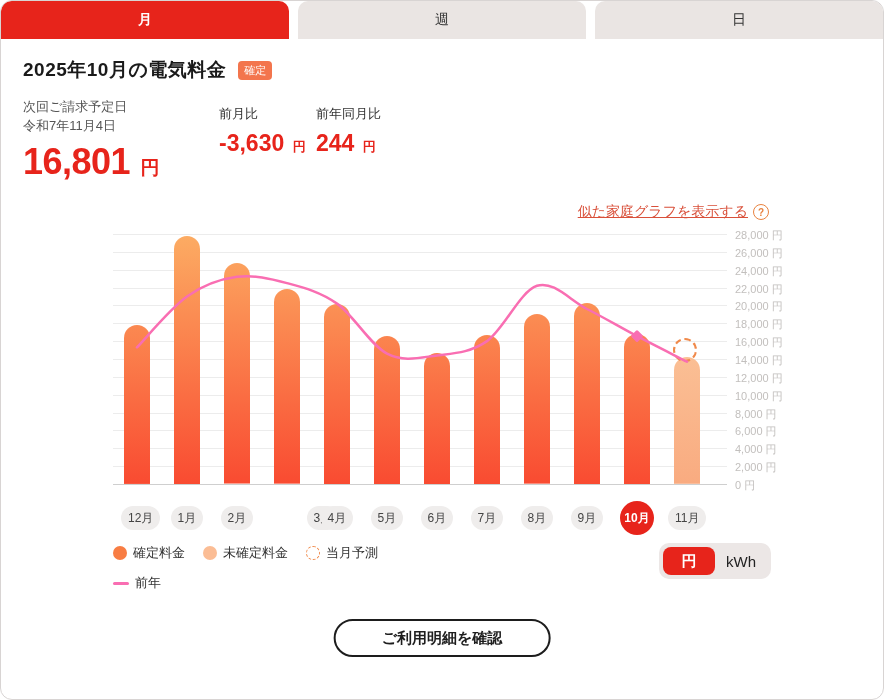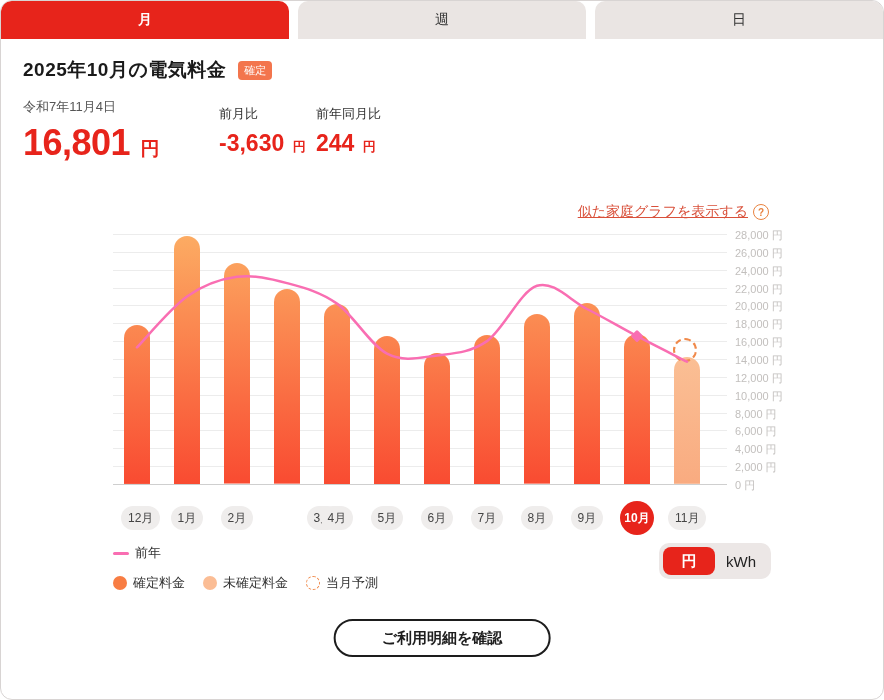--- a/index.html
+++ b/index.html
@@ -83,20 +83,21 @@
     <div class="tab">週</div>
     <div class="tab">日</div>
   </div>
 
   <div class="header">
     <div class="title-row">
       <span class="title">2025年10月の電気料金</span>
       <span class="badge">確定</span>
     </div>
     <div class="sub">
+      <div>次回ご請求予定日</div>
       <div>令和7年11月4日</div>
     </div>
     <div class="amount">
       <span class="num">16,801</span>
       <span class="unit">円</span>
     </div>
     <div class="cmp cmp1">
       <div class="lbl">前月比</div>
       <div class="val">
         <span class="num">-3,630</span>
@@ -179,36 +180,36 @@
         <div class="pill" style="left: 407.5px;">8月</div>
         <div class="pill" style="left: 457.5px;">9月</div>
         <div class="pill current" style="left: 507px;">10月</div>
         <div class="pill" style="left: 555px;">11月</div>
       </div>
   </div>
 
   <div class="legend">
     <div class="legend-row">
       <div class="legend-item">
+        <span class="dot confirmed"></span>
+        <span>確定料金</span>
+      </div>
+      <div class="legend-item">
+        <span class="dot unconfirmed"></span>
+        <span>未確定料金</span>
+      </div>
+      <div class="legend-item">
+        <span class="dot forecast"></span>
+        <span>当月予測</span>
+      </div>
+    </div>
+    <div class="legend-row">
+      <div class="legend-item">
         <span class="dash"></span>
         <span>前年</span>
-      </div>
-    </div>
-    <div class="legend-row">
-      <div class="legend-item">
-        <span class="dot confirmed"></span>
-        <span>確定料金</span>
-      </div>
-      <div class="legend-item">
-        <span class="dot unconfirmed"></span>
-        <span>未確定料金</span>
-      </div>
-      <div class="legend-item">
-        <span class="dot forecast"></span>
-        <span>当月予測</span>
       </div>
     </div>
   </div>
 
   <div class="toggle">
     <div class="opt active">円</div>
     <div class="opt">kWh</div>
   </div>
 
   <div class="detail-btn">ご利用明細を確認</div>

